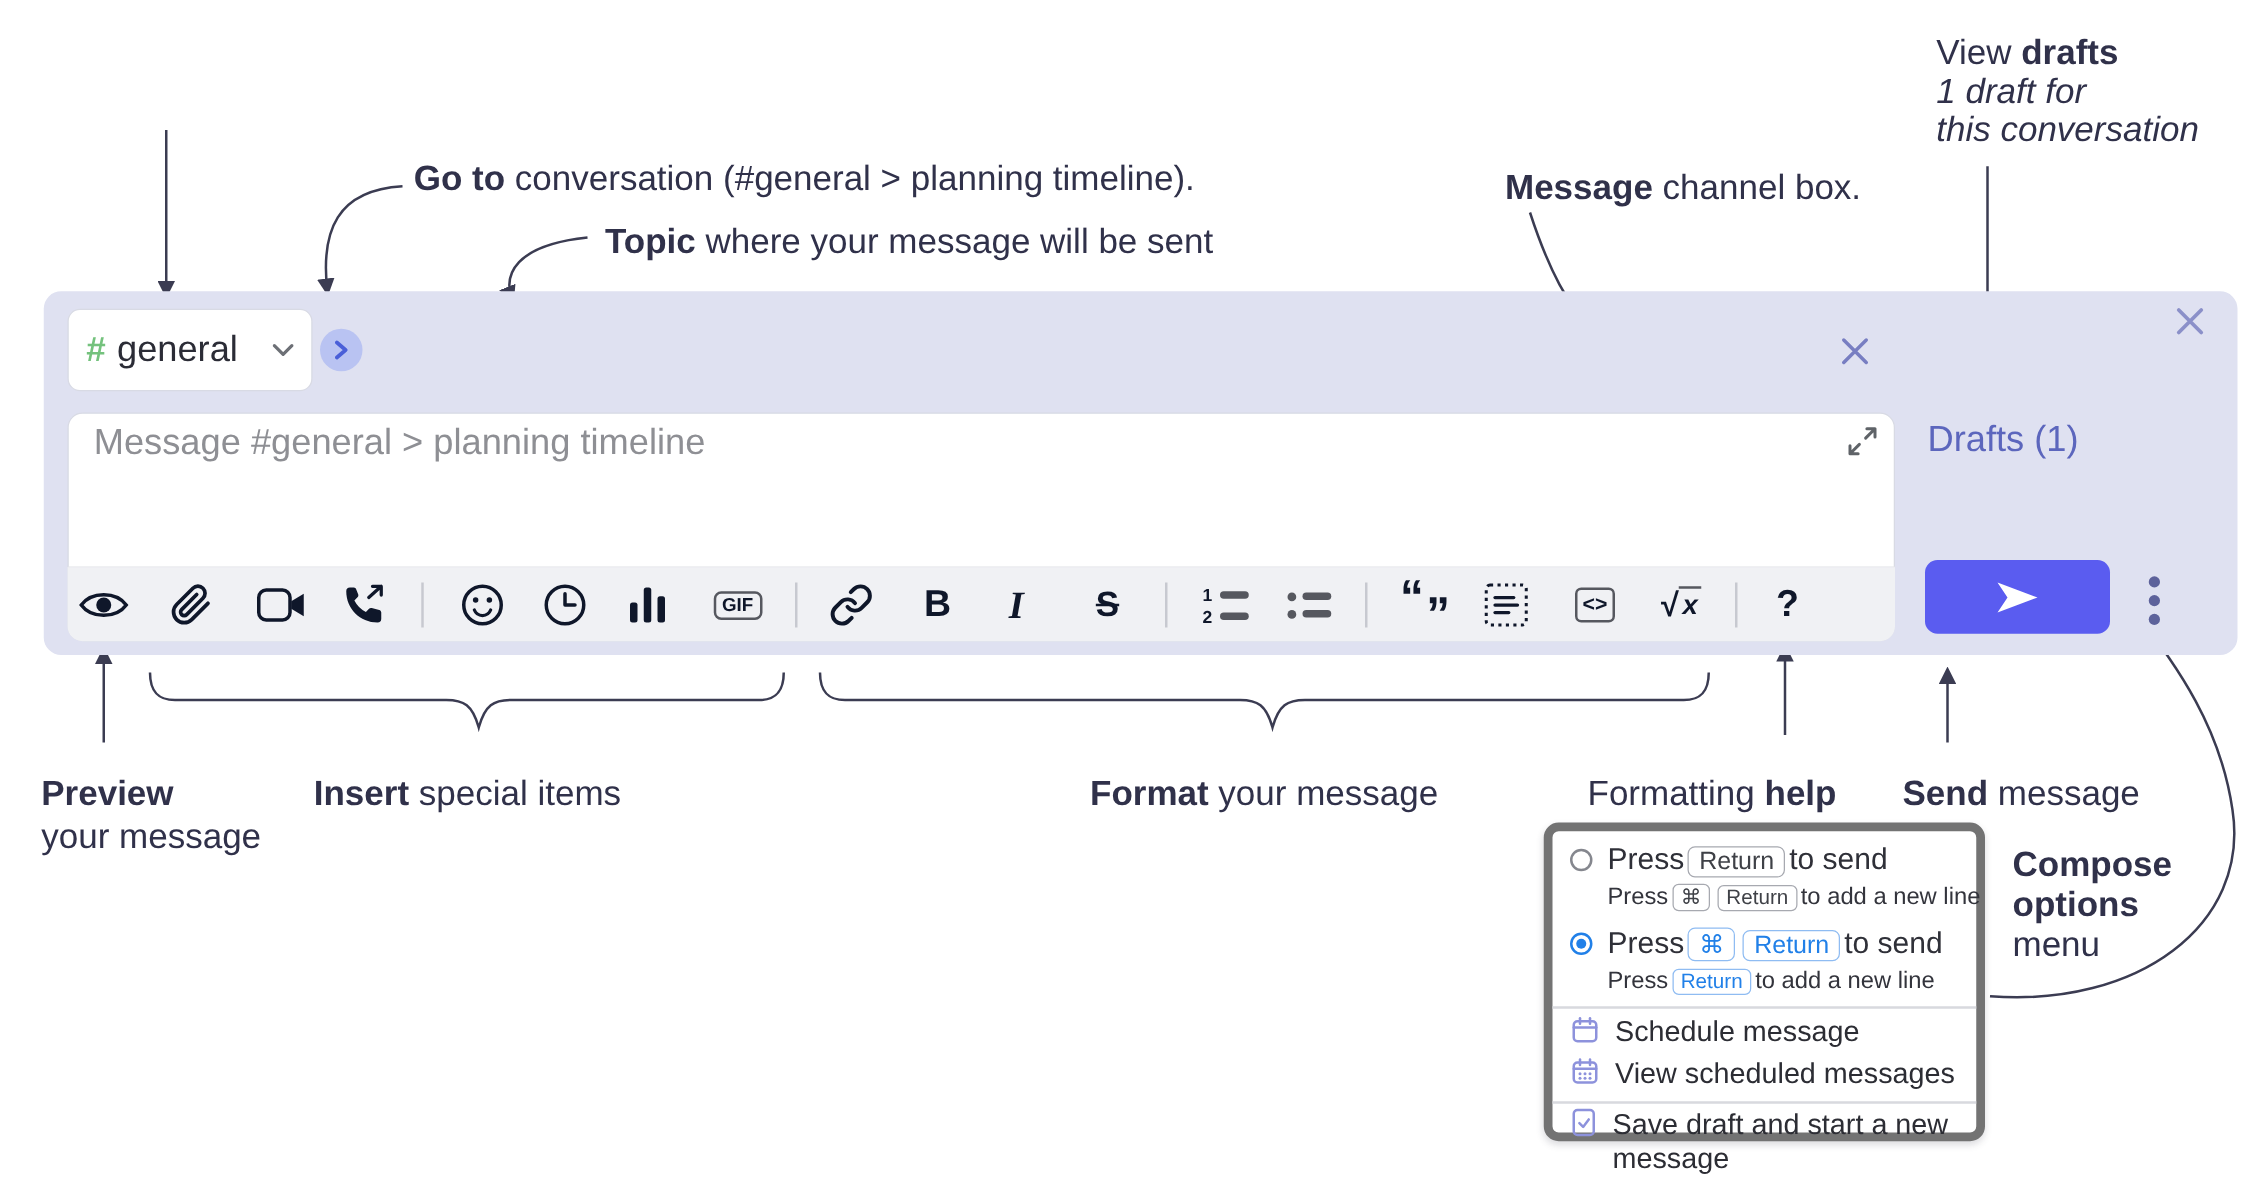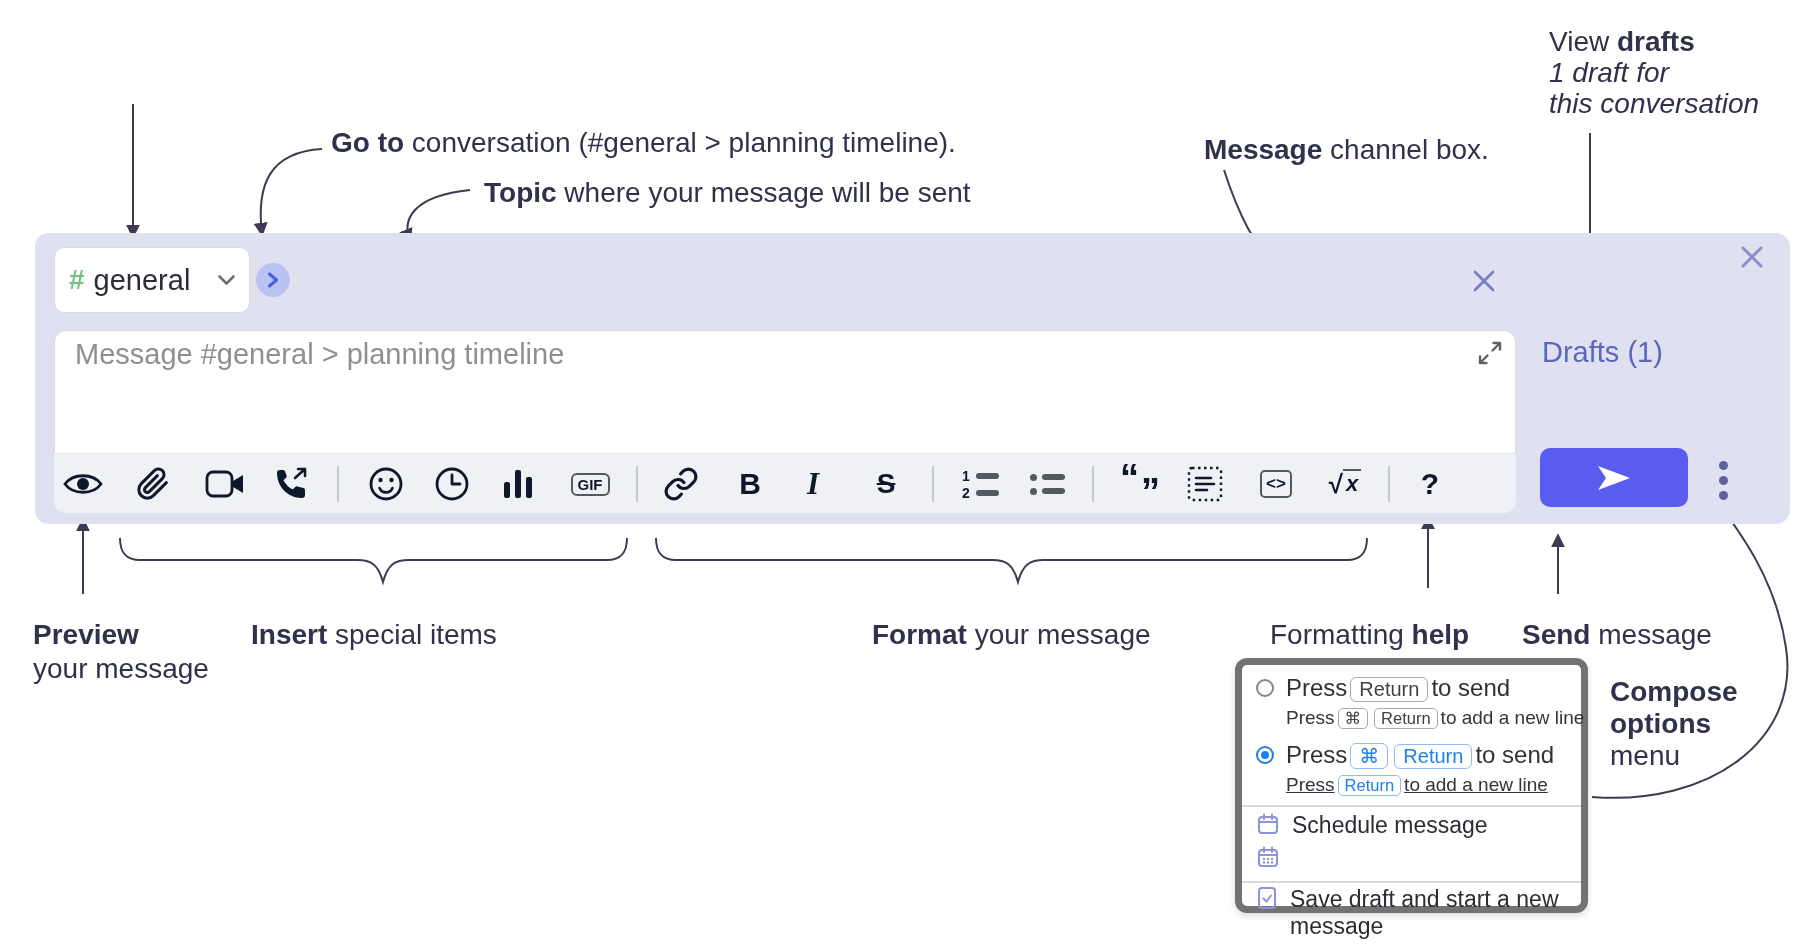--- a/index.html
+++ b/index.html
@@ -323,21 +323,21 @@
       <span>Press</span><kbd>Return</kbd><span>to send</span>
     </div>
     <div class="mrow msub" style="left:44px;top:42px;">
       <span>Press</span><kbd>⌘</kbd><kbd>Return</kbd><span>to add a new line</span>
     </div>
 
     <span class="radio sel" style="left:14px;top:81px;"></span>
     <div class="mrow mmain" style="left:44px;top:76px;">
       <span>Press</span><kbd class="blue">⌘</kbd><kbd class="blue">Return</kbd><span>to send</span>
     </div>
-    <div class="mrow msub" style="left:44px;top:109px;text-decoration:underline;">
+    <div class="mrow msub" style="left:44px;top:109px;">
       <span>Press</span><kbd class="blue">Return</kbd><span>to add a new line</span>
     </div>
 
     <div class="menu-sep" style="top:140px;"></div>
 
     <div class="mitem" style="top:147px;height:33px;">
       <span class="mi-ic">
         <svg width="24" height="24" viewBox="0 0 24 24">
           <g fill="none" stroke="currentColor" stroke-width="2" stroke-linecap="round">
             <rect x="3" y="5" width="18" height="16" rx="3"></rect>
@@ -362,20 +362,21 @@
           <g fill="currentColor">
             <circle cx="8" cy="14" r="1.2"></circle>
               <circle cx="12" cy="14" r="1.2"></circle>
               <circle cx="16" cy="14" r="1.2"></circle>
             <circle cx="8" cy="17.5" r="1.2"></circle>
               <circle cx="12" cy="17.5" r="1.2"></circle>
               <circle cx="16" cy="17.5" r="1.2"></circle>
           </g>
         </svg>
       </span>
+      <span>View scheduled messages</span>
     </div>
 
     <div class="menu-sep" style="top:216px;"></div>
 
     <div class="mitem" style="top:221px;height:30px;">
       <span class="mi-ic">
         <svg width="22" height="24" viewBox="0 0 22 24">
           <rect x="3" y="2" width="16" height="20" rx="3" fill="none" stroke="currentColor" stroke-width="2"></rect>
           <path d="M7.5,12.5 L10.5,15.5 L15,9.5" fill="none" stroke="currentColor" stroke-width="2" stroke-linecap="round" stroke-linejoin="round"></path>
         </svg>

